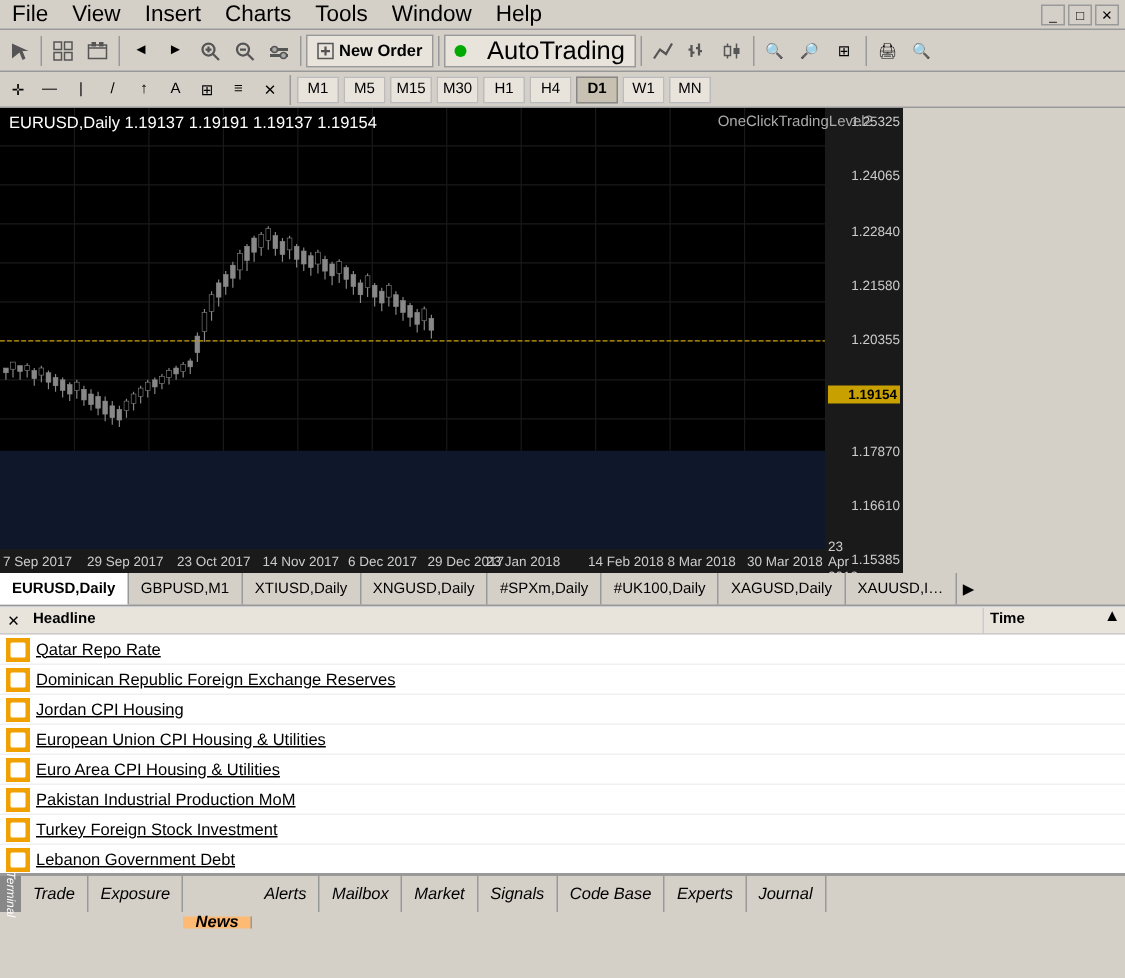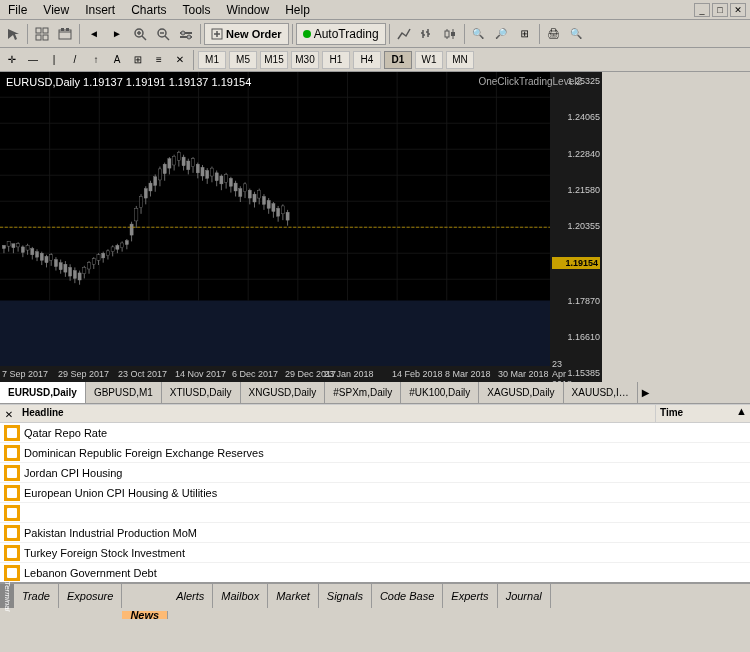--- a/index.html
+++ b/index.html
@@ -1,29 +1,29 @@
 <!DOCTYPE html>
 <html><head>
   <meta charset="utf-8">
   <style>
     * { margin: 0; padding: 0; box-sizing: border-box; }
     body { font-family: 'Segoe UI', Tahoma, Geneva, Verdana, sans-serif; font-size: 11px; background: #d4d0c8; width: 750px; height: 652px; overflow: hidden; }
     
     
     .menubar { background: #d4d0c8; display: flex; align-items: center; height: 20px; border-bottom: 1px solid #999; padding: 0 4px; gap: 8px; }
-    .menubar-item { font-size: 12px; cursor: pointer; padding: 2px 4px; }
+    .menubar-item { font-size: 15px; cursor: pointer; padding: 2px 4px; }
     .window-controls { margin-left: auto; display: flex; gap: 2px; }
     .win-btn { width: 16px; height: 14px; border: 1px solid #999; background: #d4d0c8; font-size: 9px; display: flex; align-items: center; justify-content: center; cursor: pointer; }
 
     
     .toolbar1 { background: #d4d0c8; display: flex; align-items: center; height: 28px; border-bottom: 1px solid #999; padding: 2px 2px; gap: 1px; }
     .tb-btn { height: 22px; min-width: 22px; border: 1px solid transparent; background: transparent; display: flex; align-items: center; justify-content: center; cursor: pointer; font-size: 10px; padding: 0 2px; }
     .tb-separator { width: 1px; height: 20px; background: #999; margin: 0 2px; }
     .tb-btn-new-order { background: #e8e4dc; border: 1px solid #999; padding: 2px 6px; font-size: 11px; font-weight: bold; display: flex; align-items: center; gap: 3px; cursor: pointer; height: 22px; }
-    .tb-btn-autotrading { background: #e8e4dc; border: 1px solid #999; padding: 2px 6px; font-size: 12px; display: flex; align-items: center; gap: 3px; cursor: pointer; height: 22px; }
+    .tb-btn-autotrading { background: #e8e4dc; border: 1px solid #999; padding: 2px 6px; font-size: 17px; display: flex; align-items: center; gap: 14px; cursor: pointer; height: 22px; }
     .green-dot { width: 8px; height: 8px; background: #00aa00; border-radius: 50%; }
 
     
     .toolbar2 { background: #d4d0c8; display: flex; align-items: center; height: 24px; border-bottom: 1px solid #999; padding: 1px 2px; gap: 1px; }
     .tb2-btn { height: 20px; min-width: 20px; border: 1px solid transparent; background: transparent; display: flex; align-items: center; justify-content: center; cursor: pointer; font-size: 10px; padding: 0 2px; }
     .timeframe-btn { height: 18px; min-width: 28px; border: 1px solid #bbb; background: #e8e4dc; font-size: 10px; display: flex; align-items: center; justify-content: center; cursor: pointer; margin: 0 1px; }
     .timeframe-btn.active { background: #c8c0b0; border: 1px solid #888; font-weight: bold; }
 
     
     .chart-container { background: #0f172a; position: relative; width: 602px; height: 310px; overflow: hidden; }
@@ -49,21 +49,21 @@
     .chart-tab.active { background: #fff; font-weight: bold; }
     .chart-tab-more { padding: 2px 4px; cursor: pointer; font-size: 10px; }
 
     
     .news-panel { background: #fff; height: 178px; overflow: hidden; border-top: 1px solid #ccc; }
     .news-header { display: flex; height: 18px; background: #e8e4dc; border-bottom: 1px solid #ccc; }
     .news-col-headline { flex: 1; padding: 2px 4px; font-size: 10px; font-weight: bold; border-right: 1px solid #ccc; }
     .news-col-time { width: 80px; padding: 2px 4px; font-size: 10px; font-weight: bold; }
     .news-close { width: 14px; height: 14px; font-size: 10px; display: flex; align-items: center; justify-content: center; cursor: pointer; margin: 2px; }
     
-    .news-list { overflow-y: auto; height: 158px; }
+    .news-list { overflow-y: auto; height: 158px; text-decoration: underline; }
     .news-row { display: flex; align-items: center; height: 20px; border-bottom: 1px solid #f0f0f0; cursor: pointer; }
     .news-icon { width: 16px; height: 16px; background: #f0a000; margin: 0 4px; flex-shrink: 0; display: flex; align-items: center; justify-content: center; }
     .news-icon-inner { width: 10px; height: 10px; background: #fff; border-radius: 1px; }
     .news-title { flex: 1; font-size: 11px; color: #000; overflow: hidden; white-space: nowrap; text-overflow: ellipsis; }
     .news-time { width: 80px; font-size: 11px; color: #666; text-align: right; padding-right: 4px; }
 
     
     .terminal-tabs { background: #d4d0c8; display: flex; align-items: stretch; height: 26px; border-top: 2px solid #999; position: relative; font-style: italic; }
     .terminal-label { position: absolute; left: 0; top: 0; bottom: 0; width: 14px; background: #888; display: flex; align-items: center; justify-content: center; writing-mode: vertical-rl; font-size: 8px; color: #fff; }
     .term-tabs-inner { display: flex; margin-left: 14px; }
@@ -506,20 +506,21 @@
     <div class="news-icon">
       <div class="news-icon-inner"></div>
     </div>
     <div class="news-title">European Union CPI Housing &amp; Utilities</div>
     <div class="news-time"></div>
   </div>
       <div class="news-row">
     <div class="news-icon">
       <div class="news-icon-inner"></div>
     </div>
+    <div class="news-title">Euro Area CPI Housing &amp; Utilities</div>
     <div class="news-time"></div>
   </div>
       <div class="news-row">
     <div class="news-icon">
       <div class="news-icon-inner"></div>
     </div>
     <div class="news-title">Pakistan Industrial Production MoM</div>
     <div class="news-time"></div>
   </div>
       <div class="news-row">

